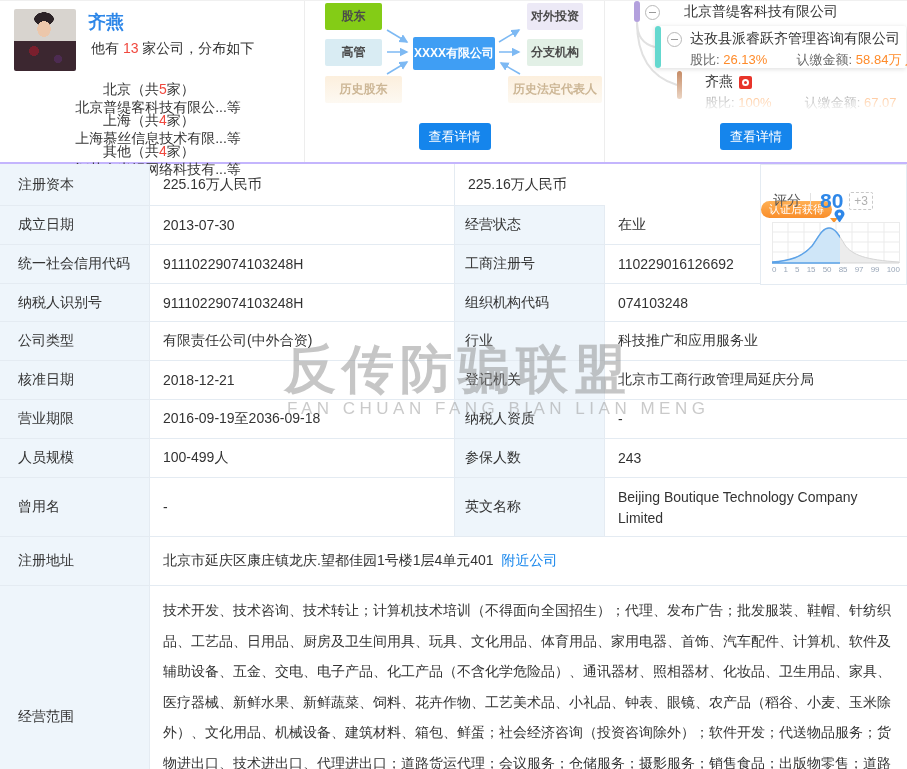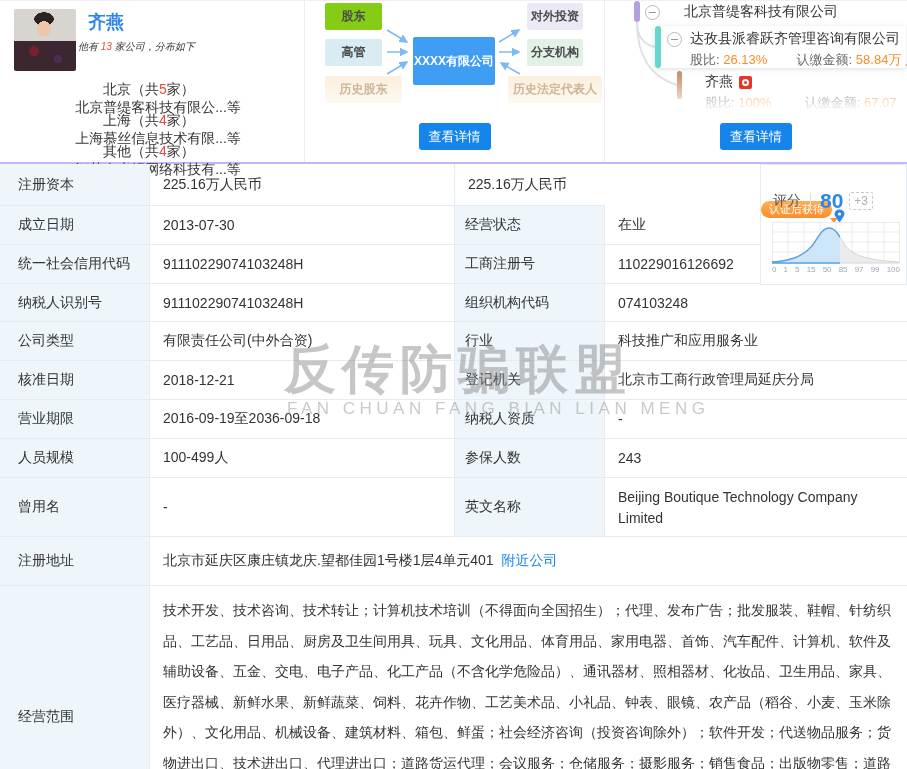--- a/index.html
+++ b/index.html
@@ -15,34 +15,34 @@
 
   .avatar { position:absolute; left:14px; top:8px; width:62px; height:62px; border-radius:2px;
     background:
       radial-gradient(ellipse 11px 13px at 30px 20px, #ecc7ab 60%, transparent 62%),
       radial-gradient(ellipse 16px 11px at 30px 10px, #2b2226 60%, transparent 62%),
       radial-gradient(circle 7px at 20px 42px, #7a1f2d 70%, transparent 72%),
       radial-gradient(circle 6px at 44px 50px, #4d2b52 70%, transparent 72%),
       linear-gradient(180deg,#d8d4cf 0 52%, #3c2730 52%);
   }
   .p-name { position:absolute; left:88px; top:9px; font-size:18px; font-weight:bold; color:#2e87e8; cursor:pointer; }
-  .p-intro { position:absolute; left:78px; top:39px; font-size:10px; color:#333;font-style:italic; }
+  .p-intro { position:absolute; left:91px; top:39px; font-size:14px; color:#333; }
   .red { color:#f0483e; }
   .region-list { position:absolute; left:18px; top:80px; width:280px; }
   .region-row { display:flex; height:31px; align-items:center; font-size:14px; color:#333;flex-direction:column; }
   .region-label { width:110px; white-space:nowrap; }
   .region-co { white-space:nowrap; }
 
   
   .rbox { position:absolute; height:27px; display:flex; align-items:center; justify-content:center;
           font-size:12px; font-weight:bold; color:#4a4a4a; border-radius:2px; white-space:nowrap; }
   .b-shareholder { left:20px; top:2px;  width:57px; background:#84cc16; }
   .b-exec        { left:20px; top:38px; width:57px; background:#d9ecf3; }
   .b-hist-sh     { left:20px; top:75px; width:77px; background:linear-gradient(180deg,#fcefdd,#fdf9f2); color:#ccb695; }
-  .b-center      { left:108px; top:36px; width:82px; height:48px; background:#3f9ef4; color:#fff; }
+  .b-center      { left:108px; top:36px; width:82px; height:33px; background:#3f9ef4; color:#fff; }
   .b-invest      { left:222px; top:2px;  width:56px; background:#ece9f6; }
   .b-branch      { left:222px; top:38px; width:56px; background:#e2f0e6; }
   .b-hist-legal  { left:203px; top:75px; width:94px; background:linear-gradient(180deg,#fcefdd,#fdf9f2); color:#ccb695; }
   .arrows { position:absolute; left:0; top:0; }
 
   .detail-btn { position:absolute; left:50%; transform:translateX(-50%); top:122px; width:72px; height:27px;
     background:#1585ec; color:#fff; font-size:13px; border:none; border-radius:3px; cursor:pointer;
     display:flex; align-items:center; justify-content:center; }
 
   

